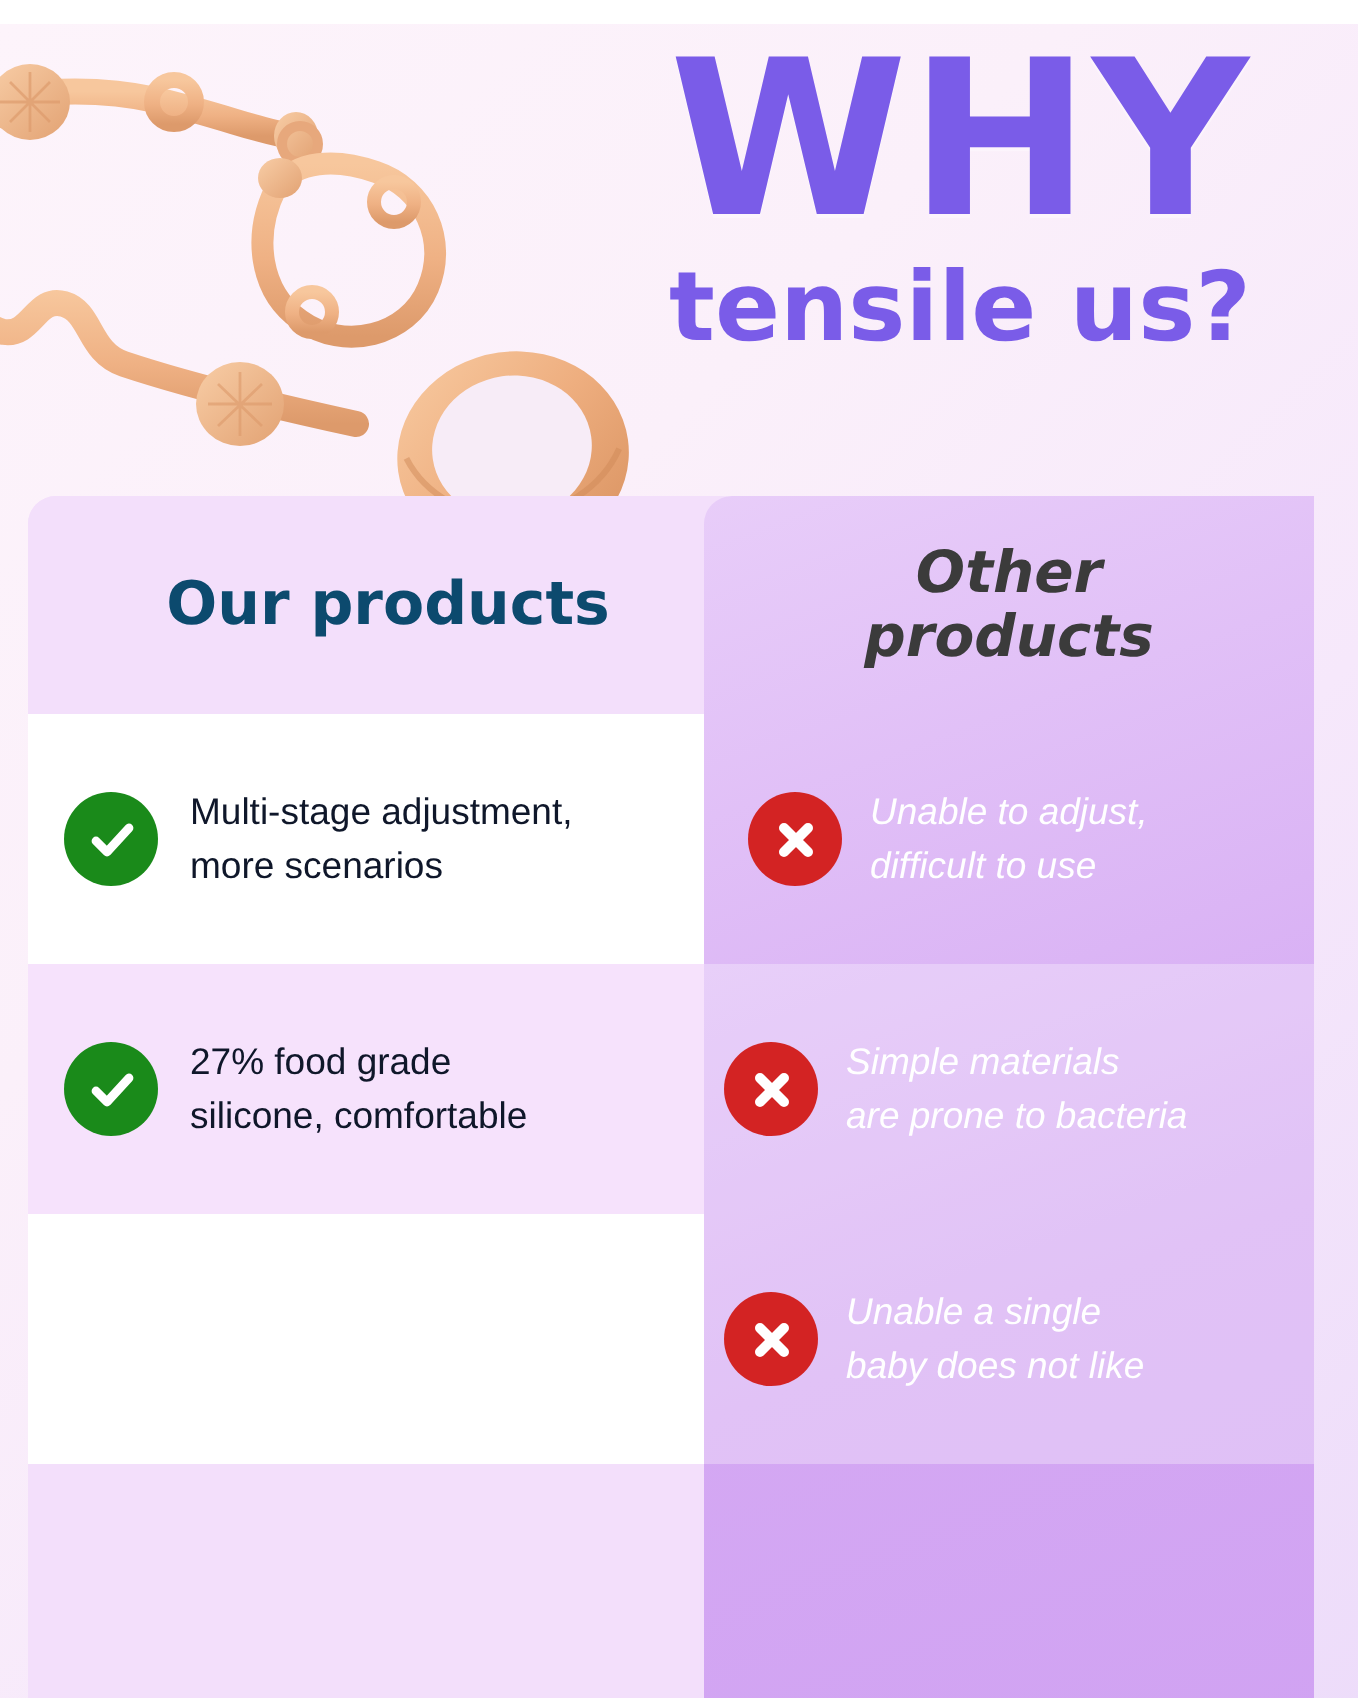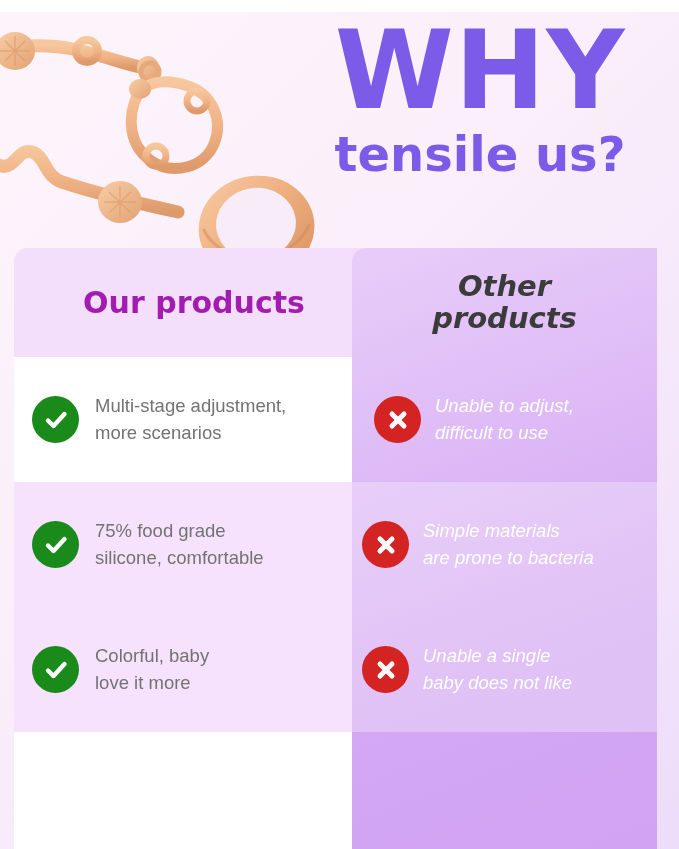--- a/index.html
+++ b/index.html
@@ -104,21 +104,21 @@
   .head-left {
     background: #f3dffb;
   }
   .head-right {
     background: transparent;
   }
   .head-title-left {
     font-family: "DejaVu Sans", sans-serif;
     font-size: 30px;
     font-weight: 700;
-    color: #a21caf;
+    color: #0c4a6e;
     text-align: center;
     line-height: 1.1;
   }
   .head-title-right {
     font-family: "DejaVu Sans", sans-serif;
     font-size: 29px;
     font-weight: 700;
     color: #3b3b3b;
     text-align: center;
     line-height: 1.08;
@@ -156,21 +156,21 @@
   .badge-x     { background: #d32323; }
 
   .badge svg { display: block; }
 
   .row-text {
     font-family: "Liberation Sans", sans-serif;
     font-size: 18.5px;
     line-height: 1.42;
     white-space: pre-line;
   }
-  .text-pro { color: #737373; }
+  .text-pro { color: #0f172a; }
   .text-con { color: #ffffff; }
 
   .row-right { padding-left: 10px; }
   .row-right .badge { margin-right: 14px; }
 </style>
 </head>
 <body>
 
 <div class="poster">
 
@@ -245,34 +245,25 @@
           <span class="row-text text-pro">Multi-stage adjustment,
 more scenarios</span>
         </div>
 
         <div class="row row-left alt1">
           <span class="badge badge-check">
             <svg width="28" height="28" viewBox="0 0 28 28">
                 <path d="M6 14.5 L11.5 20 L22.5 8" fill="none" stroke="#ffffff" stroke-width="4.4" stroke-linecap="round" stroke-linejoin="round"></path>
               </svg>
           </span>
-          <span class="row-text text-pro">75% food grade
+          <span class="row-text text-pro">27% food grade
 silicone, comfortable</span>
         </div>
 
 
-        <div class="row row-left alt1">
-          <span class="badge badge-check">
-            <svg width="28" height="28" viewBox="0 0 28 28">
-                <path d="M6 14.5 L11.5 20 L22.5 8" fill="none" stroke="#ffffff" stroke-width="4.4" stroke-linecap="round" stroke-linejoin="round"></path>
-              </svg>
-          </span>
-          <span class="row-text text-pro">Colorful, baby
-love it more</span>
-        </div>
 
         <div class="row row-left alt0"></div>
       </div>
     </div>
 
     <div class="panel-right">
       <div class="panel-head head-right">
         <div class="head-title-right">Other
 products</div>
       </div>

